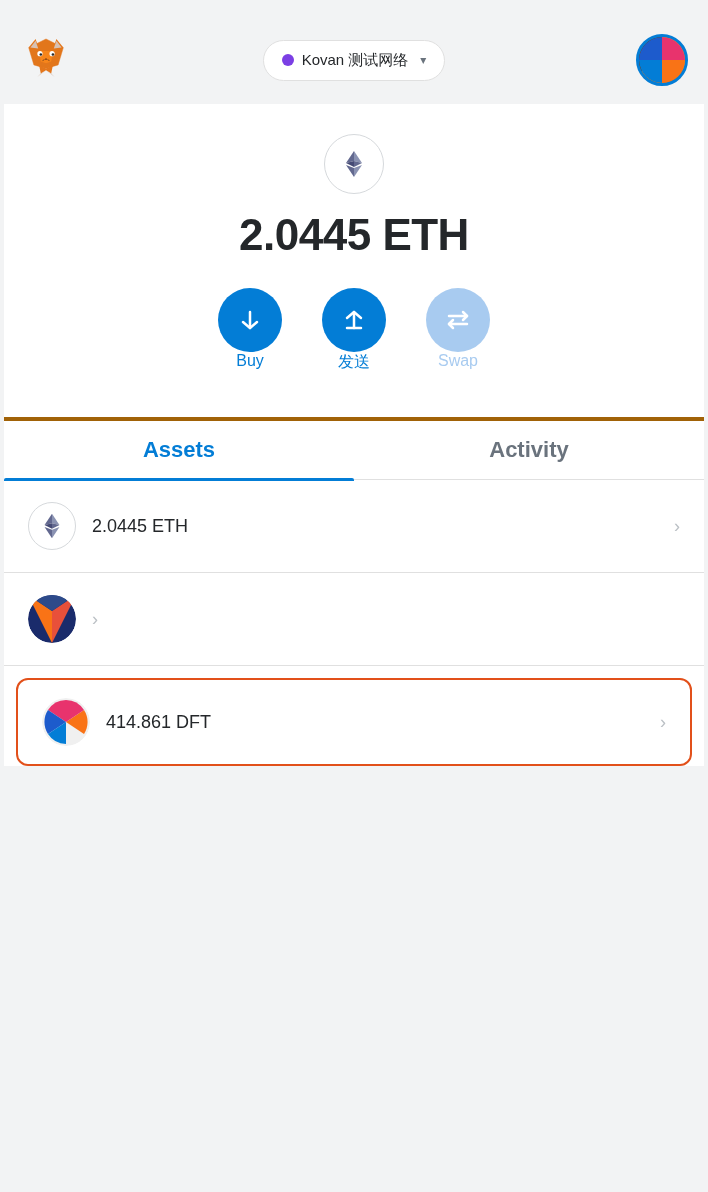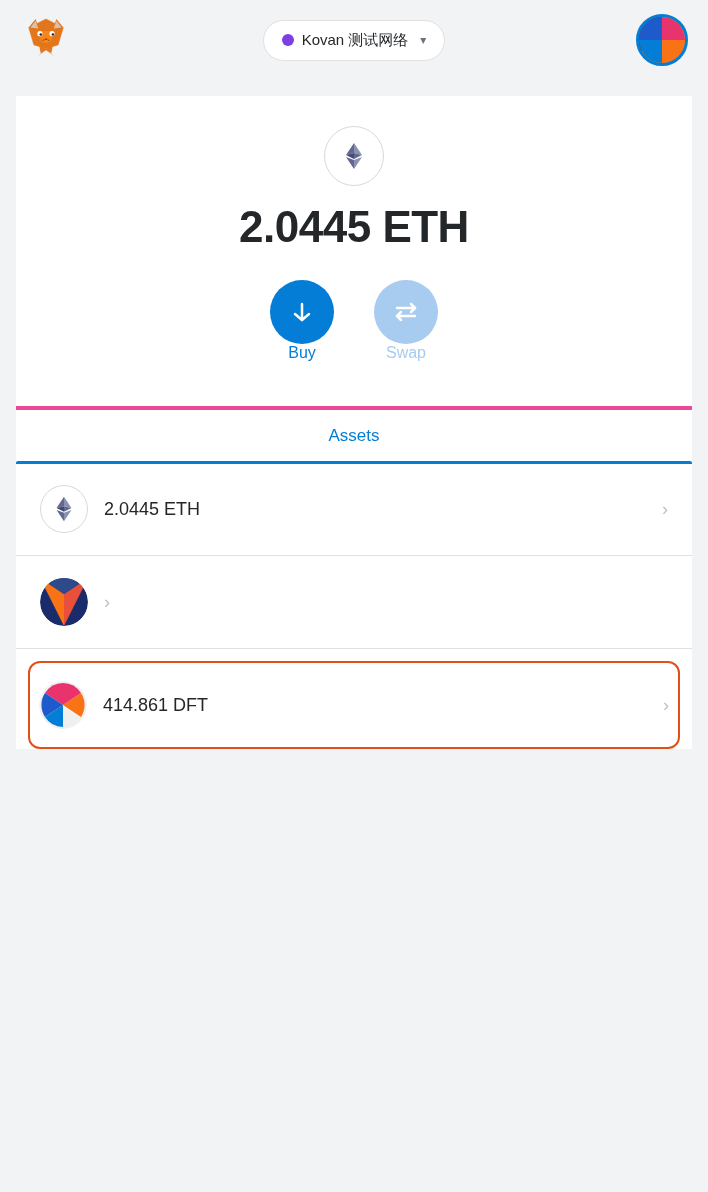--- a/index.html
+++ b/index.html
@@ -12,20 +12,21 @@
     }
 
     
     .header {
       background: #f2f3f4;
       display: flex;
       align-items: center;
       justify-content: space-between;
       padding: 28px 20px;
       height: 80px;
+      margin-top: 20px;
     }
 
     .metamask-logo {
       width: 52px;
       height: 52px;
     }
 
     .network-pill {
       display: flex;
       align-items: center;
@@ -69,22 +70,22 @@
 
     .account-avatar-inner {
       width: 100%;
       height: 100%;
       background: conic-gradient(#e8336d 0deg 90deg, #f97316 90deg 180deg, #037dd6 180deg 270deg, #1d5bcc 270deg 360deg);
       border-radius: 50%;
     }
 
     
     .main {
-      background: #ec4899;
-      margin: 16px;
+      background: #a16207;
+      margin: 4px;
     }
 
     
     .balance-section {
       background: white;
       display: flex;
       flex-direction: column;
       align-items: center;
       padding: 30px 20px 20px;
     }
@@ -165,22 +166,22 @@
       display: flex;
       border-bottom: 1.5px solid #e0e0e0;
       background: white;
       margin-top: 4px;
     }
 
     .tab {
       flex: 1;
       text-align: center;
       padding: 16px 0;
-      font-size: 17px;
-      font-weight: 400;
+      font-size: 22px;
+      font-weight: 700;
       cursor: pointer;
       position: relative;
       color: #6a737d;
     }
 
     .tab.active {
       color: #037dd6;
     }
 
     .tab.active::after {
@@ -205,21 +206,21 @@
       padding: 22px 24px;
       border-bottom: 1px solid #e0e0e0;
       cursor: pointer;
       position: relative;
     }
 
     .asset-item.highlighted {
       border: 2.5px solid #e2501a;
       border-radius: 12px;
       margin: 12px 12px;
-      padding: 18px 9px;
+      padding: 18px 24px;
     }
 
     .asset-icon {
       width: 48px;
       height: 48px;
       border-radius: 50%;
       display: flex;
       align-items: center;
       justify-content: center;
       margin-right: 16px;
@@ -313,39 +314,52 @@
       <button class="action-btn">
         <div class="action-btn-circle blue">
           <svg width="28" height="28" viewBox="0 0 28 28" fill="none" xmlns="http://www.w3.org/2000/svg">
             <polyline points="14,6 14,22" stroke="white" stroke-width="2.5" stroke-linecap="round"></polyline>
             <polyline points="7,16 14,22 21,16" stroke="white" stroke-width="2.5" stroke-linecap="round" stroke-linejoin="round"></polyline>
           </svg>
         </div>
         <span class="action-btn-label">Buy</span>
       </button>
 
+      <button class="action-btn">
+        <div class="action-btn-circle blue">
+          <svg width="28" height="28" viewBox="0 0 28 28" fill="none" xmlns="http://www.w3.org/2000/svg">
+            <line x1="14" y1="22" x2="14" y2="6" stroke="white" stroke-width="2.5" stroke-linecap="round"></line>
+            <polyline points="7,12 14,6 21,12" stroke="white" stroke-width="2.5" stroke-linecap="round" stroke-linejoin="round"></polyline>
+            <line x1="7" y1="22" x2="21" y2="22" stroke="white" stroke-width="2.5" stroke-linecap="round"></line>
+          </svg>
+        </div>
+        <span class="action-btn-label">发送</span>
+      </button>
 
       <button class="action-btn">
         <div class="action-btn-circle light-blue">
           <svg width="28" height="28" viewBox="0 0 28 28" fill="none" xmlns="http://www.w3.org/2000/svg">
             <polyline points="5,10 23,10" stroke="white" stroke-width="2.5" stroke-linecap="round"></polyline>
             <polyline points="19,6 23,10 19,14" stroke="white" stroke-width="2.5" stroke-linecap="round" stroke-linejoin="round"></polyline>
             <polyline points="23,18 5,18" stroke="white" stroke-width="2.5" stroke-linecap="round"></polyline>
             <polyline points="9,14 5,18 9,22" stroke="white" stroke-width="2.5" stroke-linecap="round" stroke-linejoin="round"></polyline>
           </svg>
         </div>
         <span class="action-btn-label light">Swap</span>
       </button>
 
     </div>
   </div>
 
   <div class="tab-bar">
     <div class="tab active">
       <span>Assets</span>
+    </div>
+    <div class="tab">
+      <span>Activity</span>
     </div>
   </div>
 
   <div class="asset-list">
 
     <div class="asset-item">
       <div class="asset-icon eth-asset">
         <svg width="28" height="28" viewBox="0 0 30 30" xmlns="http://www.w3.org/2000/svg">
           <polygon points="15,2 15,12 23,14" fill="#8a92b2"></polygon>
           <polygon points="15,2 7,14 15,12" fill="#62688f"></polygon>

